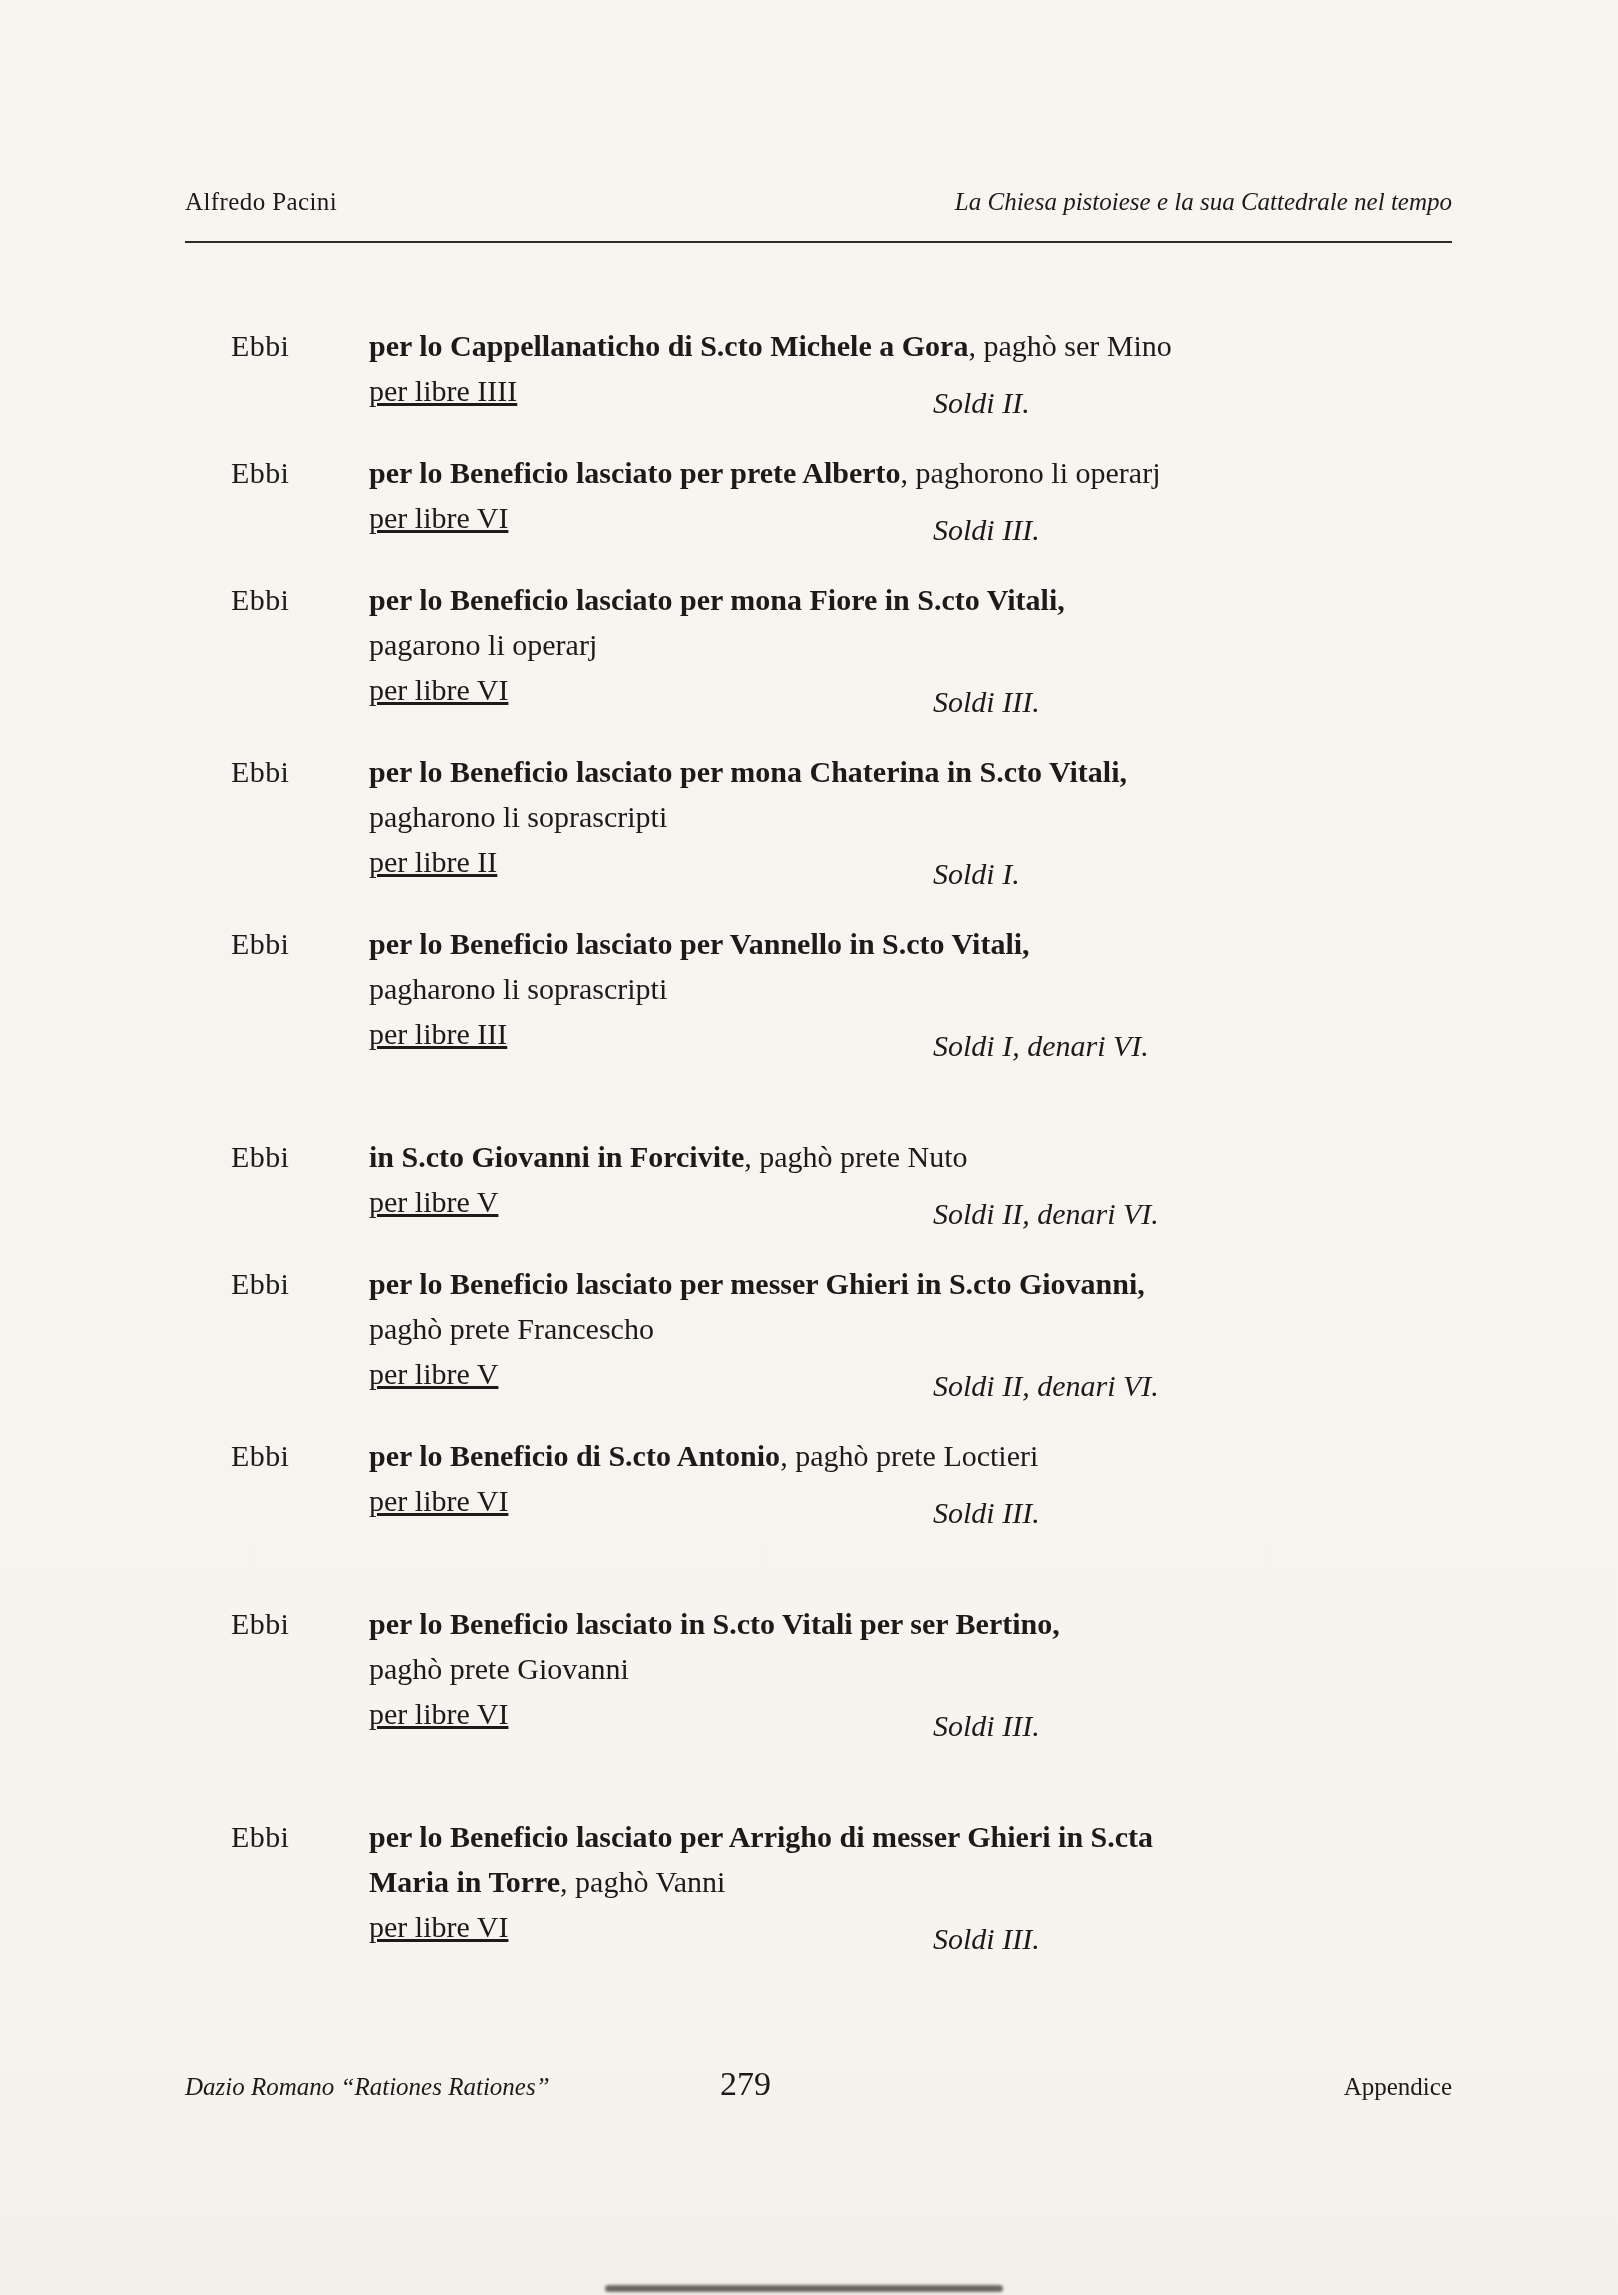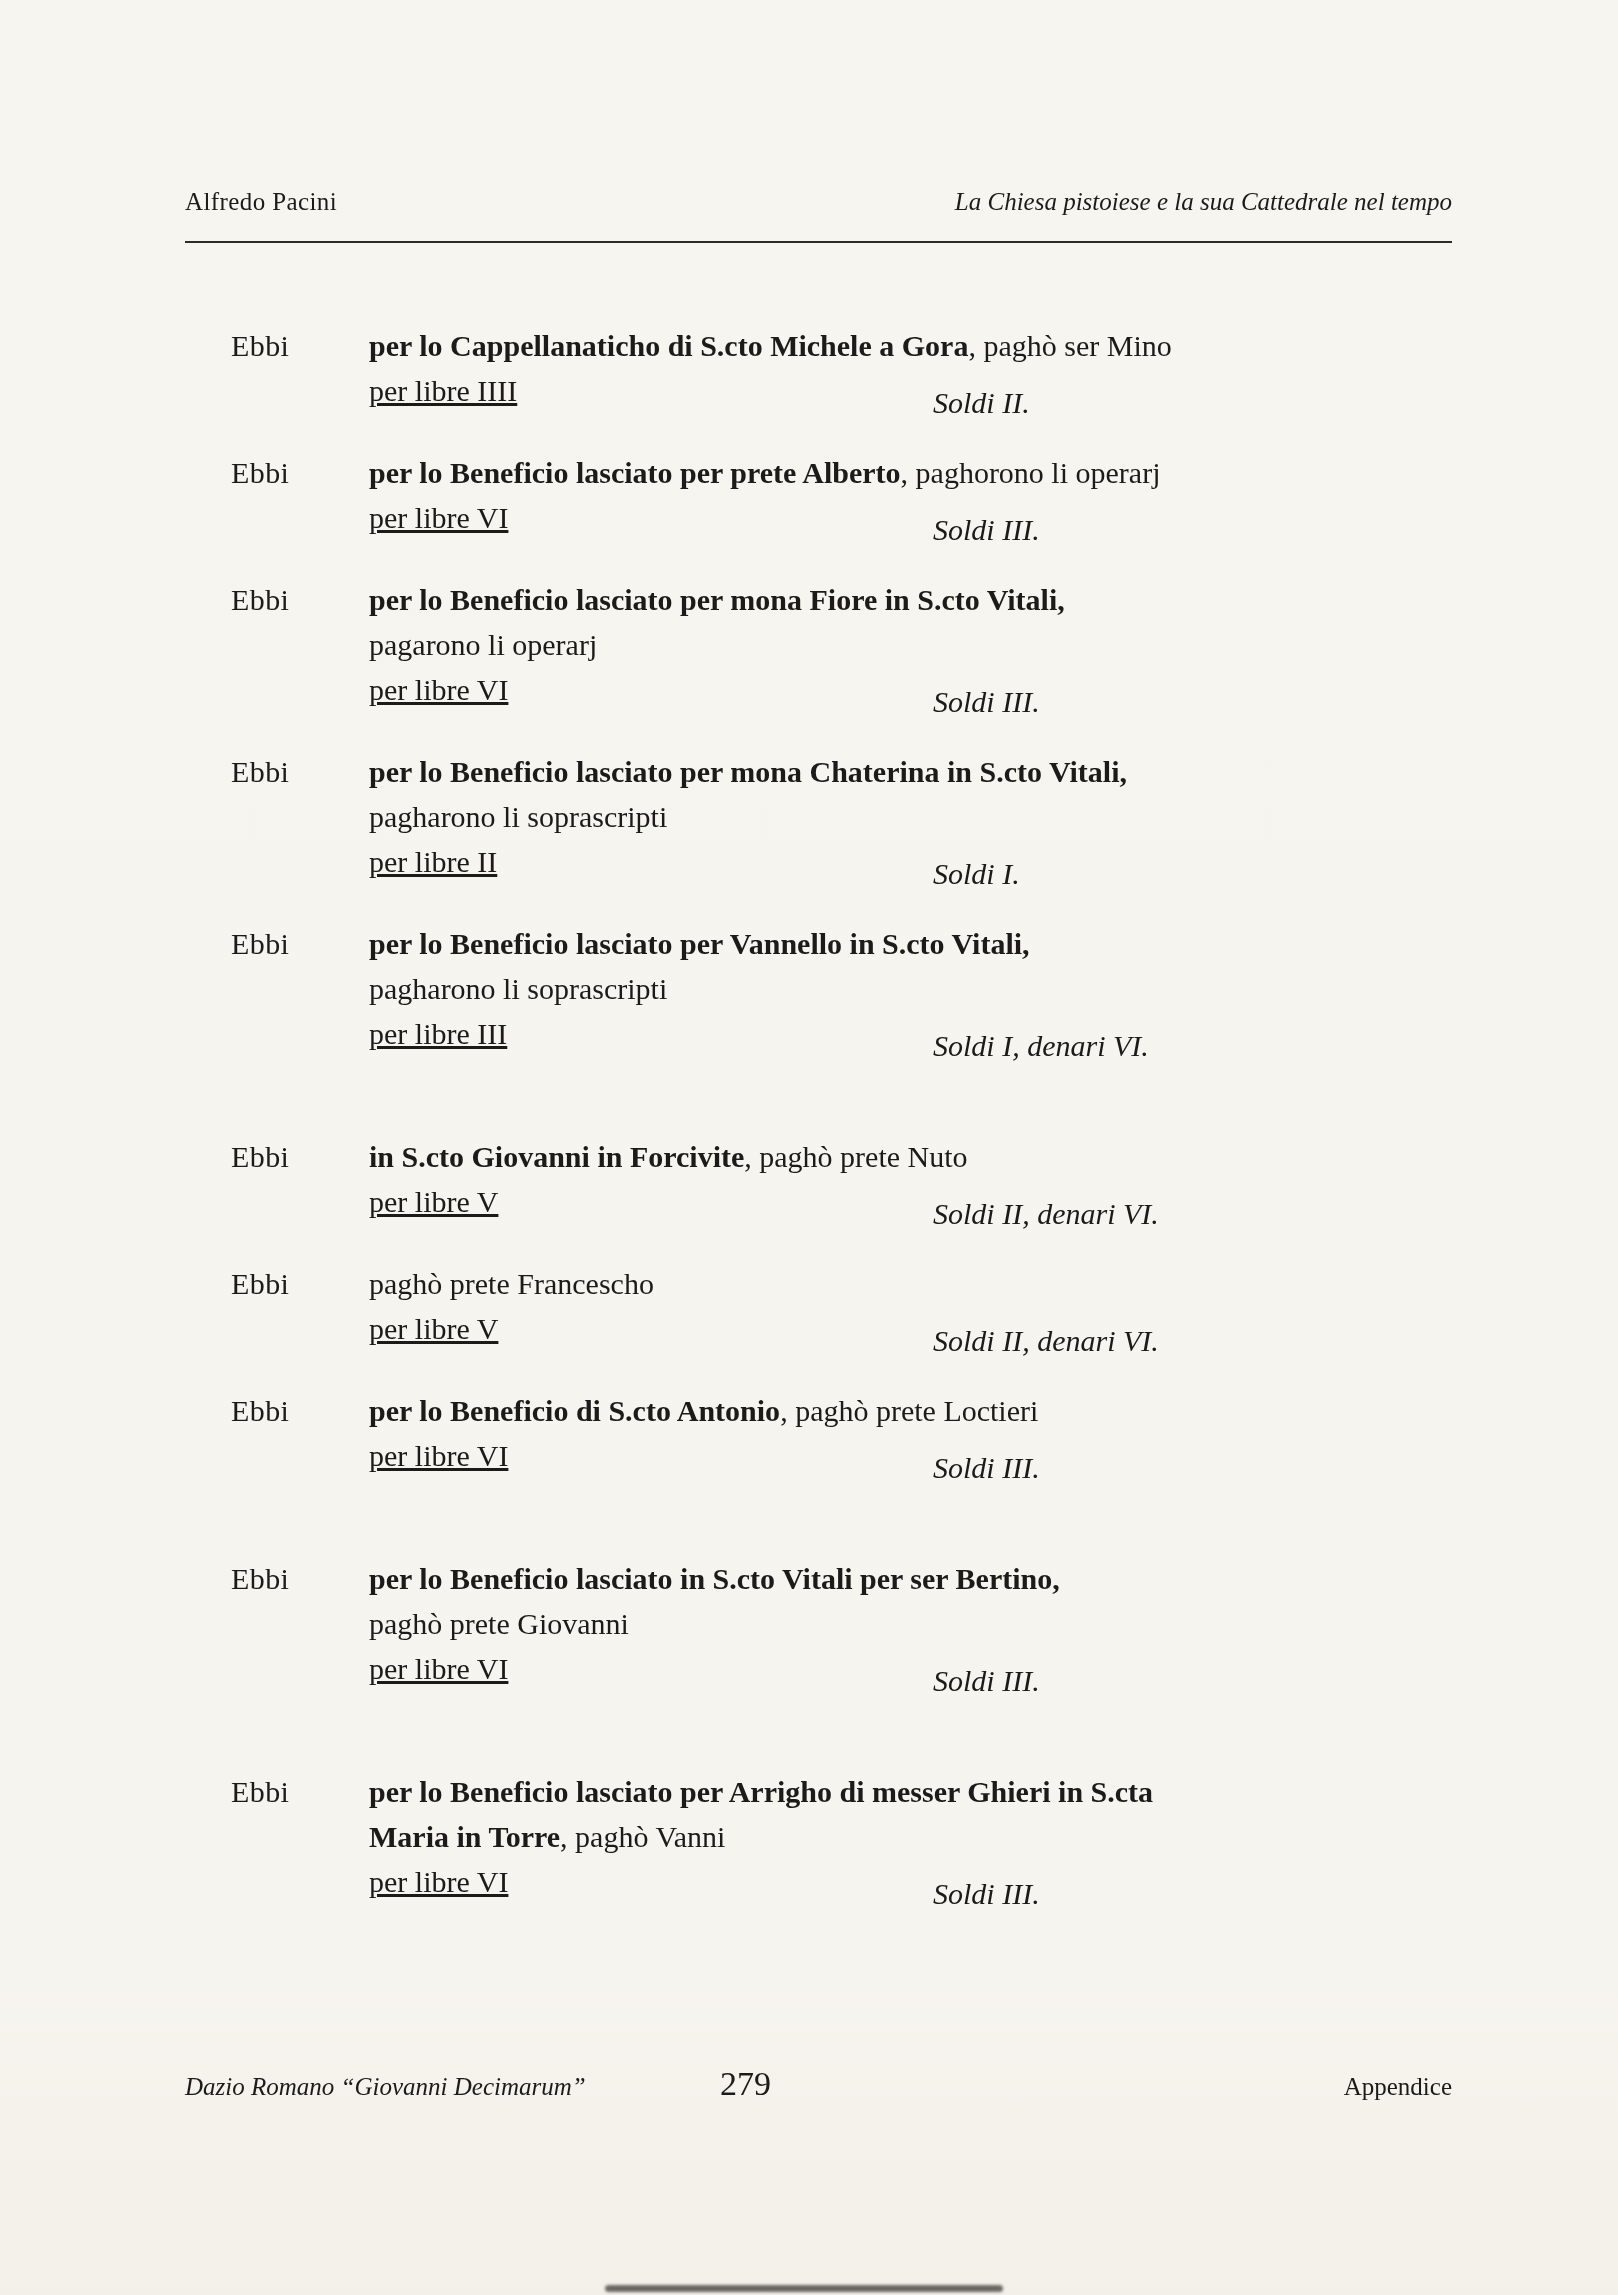--- a/index.html
+++ b/index.html
@@ -145,20 +145,21 @@
       <div class="entry">
         <div class="entry-label">Ebbi</div>
         <div class="entry-body">
           <div class="body-line"><span class="seg seg-bold">in S.cto Giovanni in Forcivite</span><span class="seg">, paghò prete Nuto</span></div>
           <div class="amount-line"><span class="libre">per libre V</span><span class="soldi-amount">Soldi  II,  denari  VI.</span></div>
         </div>
       </div>
       <div class="entry">
         <div class="entry-label">Ebbi</div>
         <div class="entry-body">
+          <div class="body-line"><span class="seg seg-bold">per lo Beneficio lasciato per messer Ghieri in S.cto Giovanni,</span></div>
           <div class="body-line"><span class="seg">paghò prete Francescho</span></div>
           <div class="amount-line"><span class="libre">per libre V</span><span class="soldi-amount">Soldi  II,  denari  VI.</span></div>
         </div>
       </div>
       <div class="entry">
         <div class="entry-label">Ebbi</div>
         <div class="entry-body">
           <div class="body-line"><span class="seg seg-bold">per lo Beneficio di S.cto Antonio</span><span class="seg">, paghò prete Loctieri</span></div>
           <div class="amount-line"><span class="libre">per libre VI</span><span class="soldi-amount">Soldi  III.</span></div>
         </div>
@@ -175,21 +176,21 @@
         <div class="entry-label">Ebbi</div>
         <div class="entry-body">
           <div class="body-line"><span class="seg seg-bold">per lo Beneficio lasciato per Arrigho di messer Ghieri in S.cta</span></div>
           <div class="body-line"><span class="seg seg-bold">Maria in Torre</span><span class="seg">, paghò Vanni</span></div>
           <div class="amount-line"><span class="libre">per libre VI</span><span class="soldi-amount">Soldi  III.</span></div>
         </div>
       </div>
     </div>
 
   <div class="running-footer">
-    <span class="series">Dazio Romano “Giovanni Decimarum”</span>
+    <span class="series">Dazio Romano “Rationes Rationes”</span>
     <span class="page-number">279</span>
     <span class="section">Appendice</span>
   </div>
 
   <div class="scan-artifact"></div>
 
 </div>
 
 
 </body></html>

